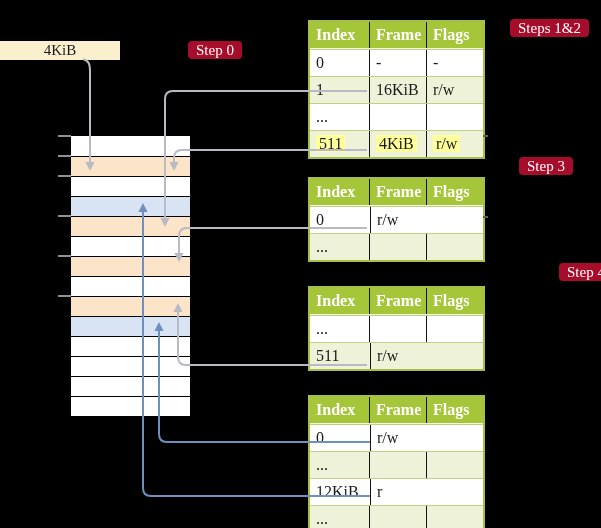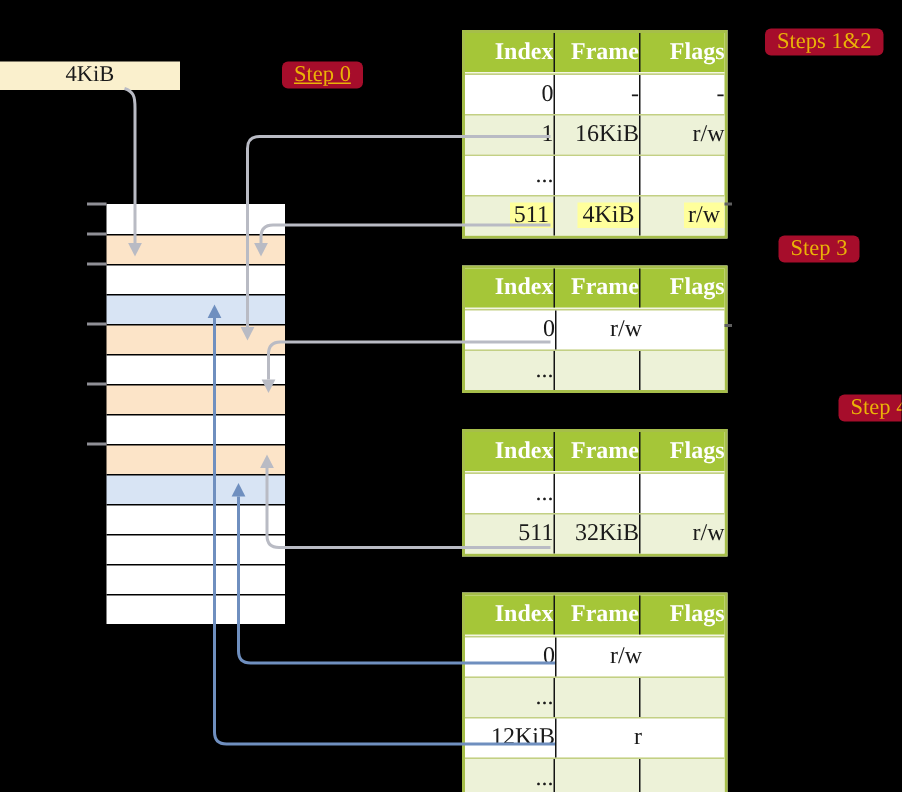--- a/index.html
+++ b/index.html
@@ -6,23 +6,23 @@
   body{width:601px;height:528px;position:relative;overflow:hidden;
        font-family:"Liberation Serif","DejaVu Serif",serif;}
   .abs{position:absolute;}
 
   
   .frame-box{left:0;top:41;width:120px;height:19px;background:#faf0cd;color:#1a1a1a;
              font-size:15px;line-height:19px;text-align:center;}
   .frame-box{left:0px;top:41px;}
 
   
-  .step-label{background:#a60d2b;color:#eab308;font-size:15px;line-height:18px;height:18px;
+  .step-label{background:#a60d2b;color:#ffffff;font-size:15px;line-height:18px;height:18px;
               padding:0 8px;border-radius:4px;white-space:nowrap;}
-  #step0{left:188px;top:41px;text-decoration:underline;}
+  #step0{left:188px;top:41px;}
   #steps12{left:510px;top:19px;}
   #step3{left:519px;top:157px;}
   #step4{left:515px;top:263px;margin-left:44px;}
 
   
   .memcol{left:71px;top:136px;width:119px;}
   .mrow{height:20px;box-sizing:border-box;}
   .mrow + .mrow{border-top:1px solid #000;}
   .m-white{background:#ffffff;}
   .m-orange{background:#fce4c8;}
@@ -33,21 +33,21 @@
   .ptable{left:308px;width:177px;box-sizing:border-box;border:2px solid #a6be4a;background:#fff;}
   #table0{top:20px;}
   #table1{top:177px;}
   #table2{top:286px;}
   #table3{top:395px;}
   .trow{display:flex;height:26px;line-height:25px;}
   .trow:not(.thead){border-top:1.5px solid #c3d084;}
   .thead{background:#a5c638;border-bottom:1px solid #f4f6e4;}
   .trow.alt{background:#edf2d8;}
   .tcell{width:58px;box-sizing:border-box;padding-left:6px;font-size:16px;color:#1a1a1a;
-         border-left:1px solid #141414;overflow:hidden;white-space:nowrap;text-align:right;}
+         border-left:1px solid #141414;overflow:hidden;white-space:nowrap;}
   .tcell:first-child{width:60px;border-left:none;}
   .hcell{color:#fff;font-weight:bold;font-size:16px;}
   .hl{background:#ffff9c;padding:0 3px;}
 
   
   .stub{width:5px;height:2px;background:#5f5f5f;}
   #stub1{left:483px;top:135px;}
   #stub2{left:483px;top:216px;}
 
   svg.overlay{position:absolute;left:0;top:0;z-index:6;pointer-events:none;}
@@ -139,21 +139,20 @@
       <div class="tcell hcell">Frame</div>
       <div class="tcell hcell">Flags</div>
     </div>
     <div class="trow">
       <div class="tcell">...</div>
       <div class="tcell"></div>
       <div class="tcell"></div>
     </div>
     <div class="trow alt">
       <div class="tcell">511</div>
-      <div class="tcell">32KiB</div>
       <div class="tcell">r/w</div>
     </div>
   </div>
 <div class="abs ptable" id="table3">
     <div class="trow thead">
       <div class="tcell hcell">Index</div>
       <div class="tcell hcell">Frame</div>
       <div class="tcell hcell">Flags</div>
     </div>
     <div class="trow">

